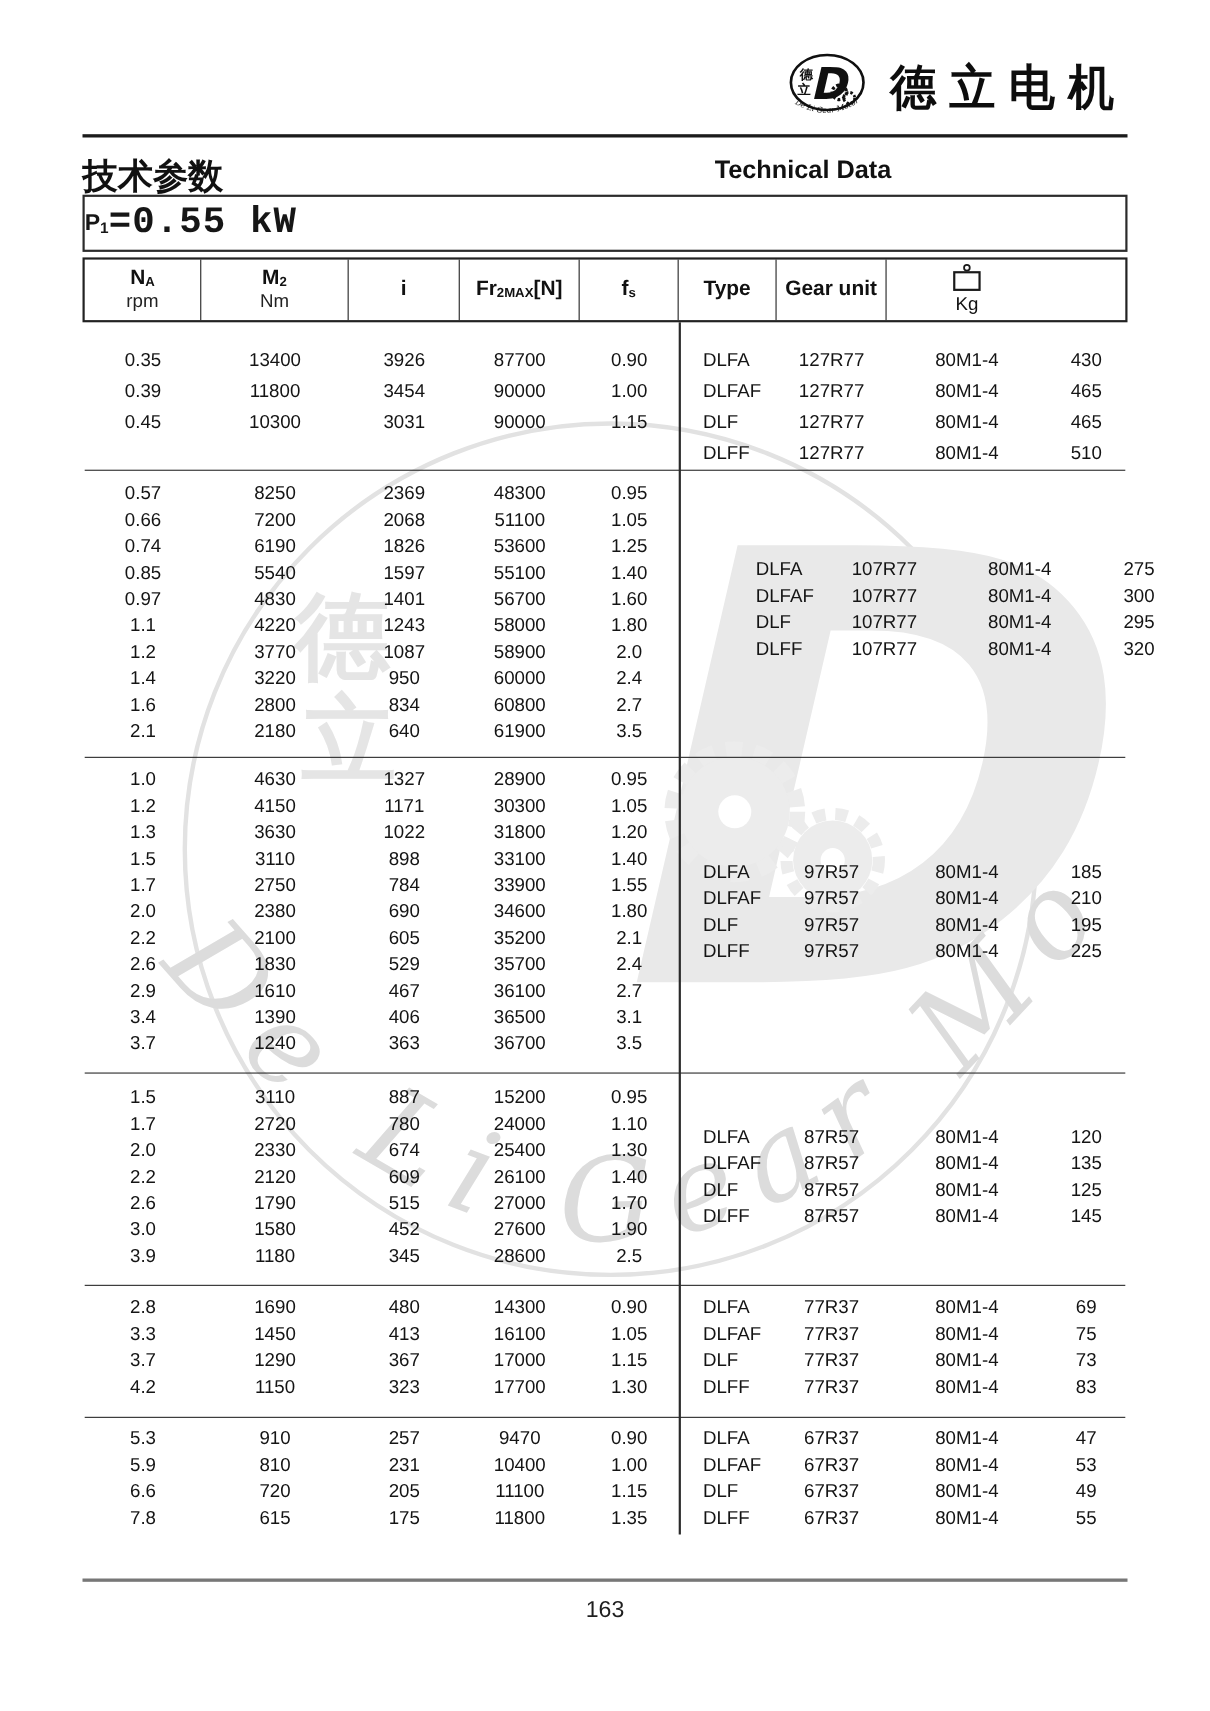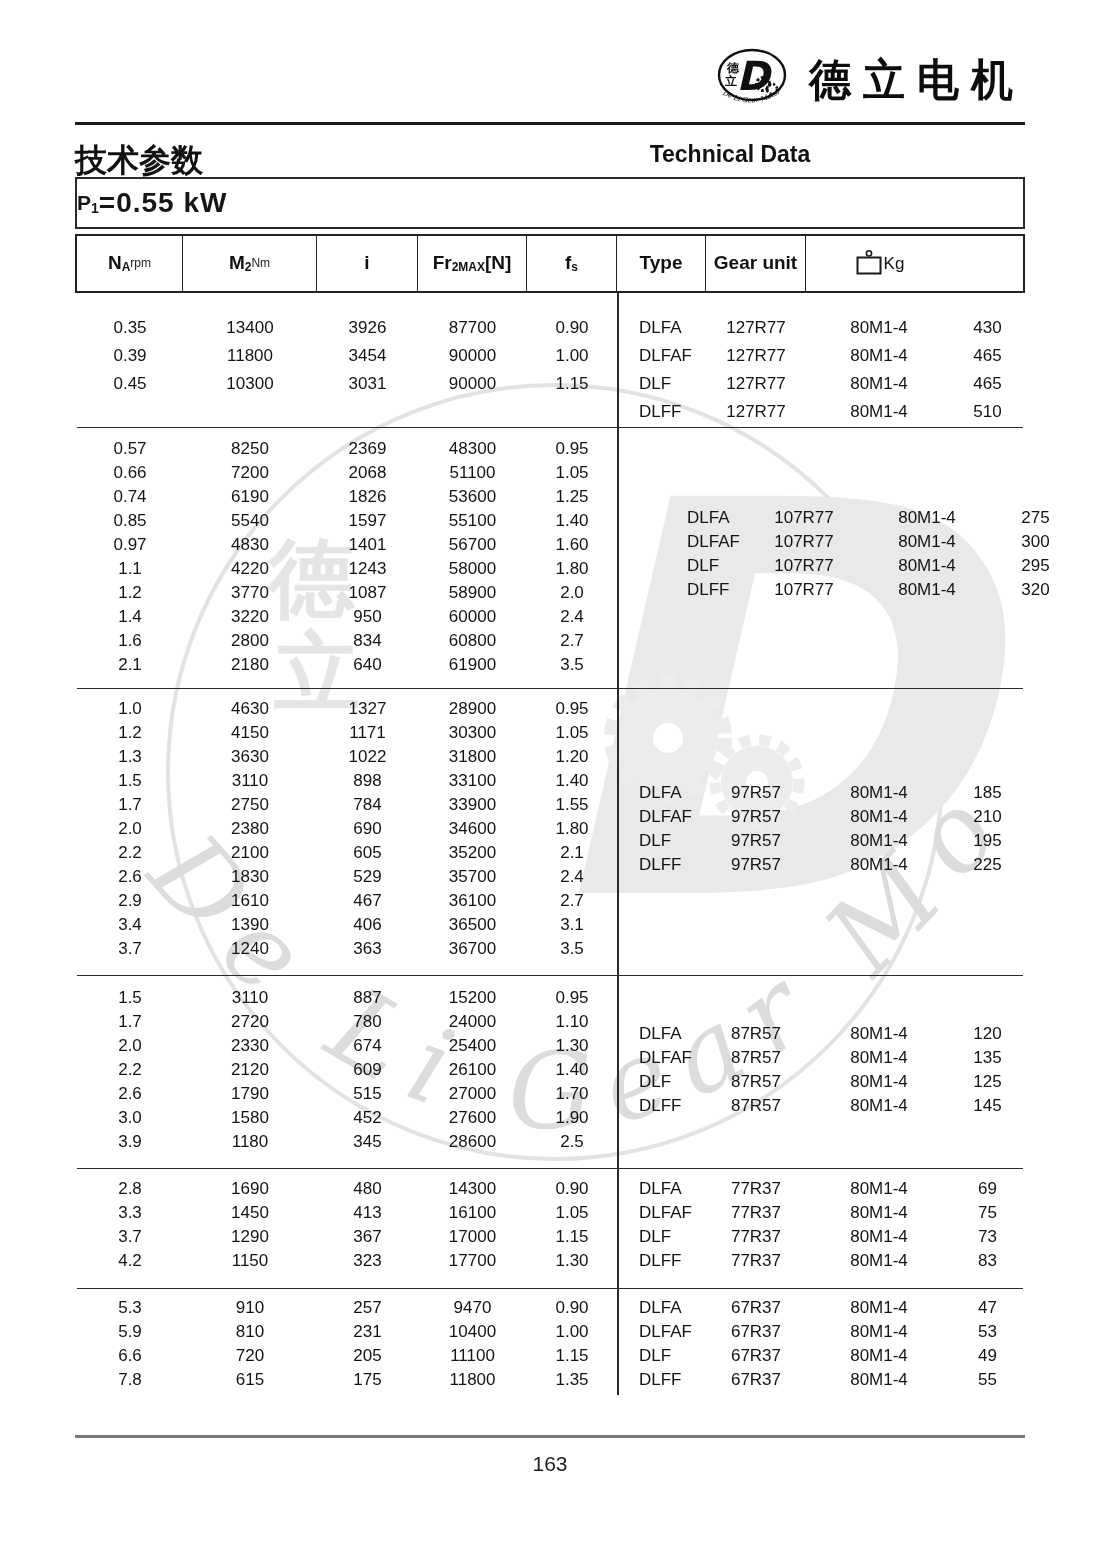--- a/index.html
+++ b/index.html
@@ -20,31 +20,31 @@
   .title-row{position:relative;height:32px;margin-top:14px;}
   .t-cn{position:absolute;left:0;top:0;font-size:32px;font-weight:bold;color:#111;}
   .t-en{position:absolute;left:655px;top:2px;transform:translateX(-50%);
         font-size:23px;font-weight:bold;color:#111;}
 
   
   .p1-box{margin-top:6px;height:52px;border:2px solid #2b2b2b;box-sizing:border-box;
           display:flex;align-items:center;justify-content:flex-start;}
   .p1-prefix{font-size:21px;font-weight:bold;}
   .p1-prefix .sub{font-size:14px;position:relative;top:3px;}
-  .p1-value{font-size:28px;font-weight:bold;letter-spacing:1px;}
+  .p1-value{font-size:34px;font-weight:bold;letter-spacing:1px;font-family:Liberation Mono, monospace;}
 
   
   .thead{margin-top:5px;height:59px;box-sizing:border-box;border:2px solid #222;
          display:grid;grid-template-columns:106px 134px 101px 109px 90px 89px 100px 146px 71px;}
-  .hc{border-right:1.5px solid #222;display:flex;flex-direction:row;
+  .hc{border-right:1.5px solid #222;display:flex;flex-direction:column;
       justify-content:center;align-items:center;line-height:1.1;}
   .hc:last-child{border-right:none;}
   .hmain{font-size:19px;font-weight:bold;color:#111;}
   .hsub{font-size:12px;font-weight:bold;position:relative;top:2px;}
-  .hunit{font-size:12px;color:#222;margin-top:1px;}
+  .hunit{font-size:17px;color:#222;margin-top:1px;}
   .kg-label{font-size:17px;color:#111;margin-top:1px;}
 
   
   .tbody{position:relative;padding:0 2px;}
   .vdiv{position:absolute;left:542px;top:0;width:1.5px;height:1102px;background:#2a2a2a;}
   .section{display:flex;box-sizing:border-box;border-bottom:1.5px solid #2a2a2a;}
   .section:last-child{border-bottom:none;}
   .half{box-sizing:border-box;}
   .half.left{width:540px;}
   .half.right{width:406px;}

